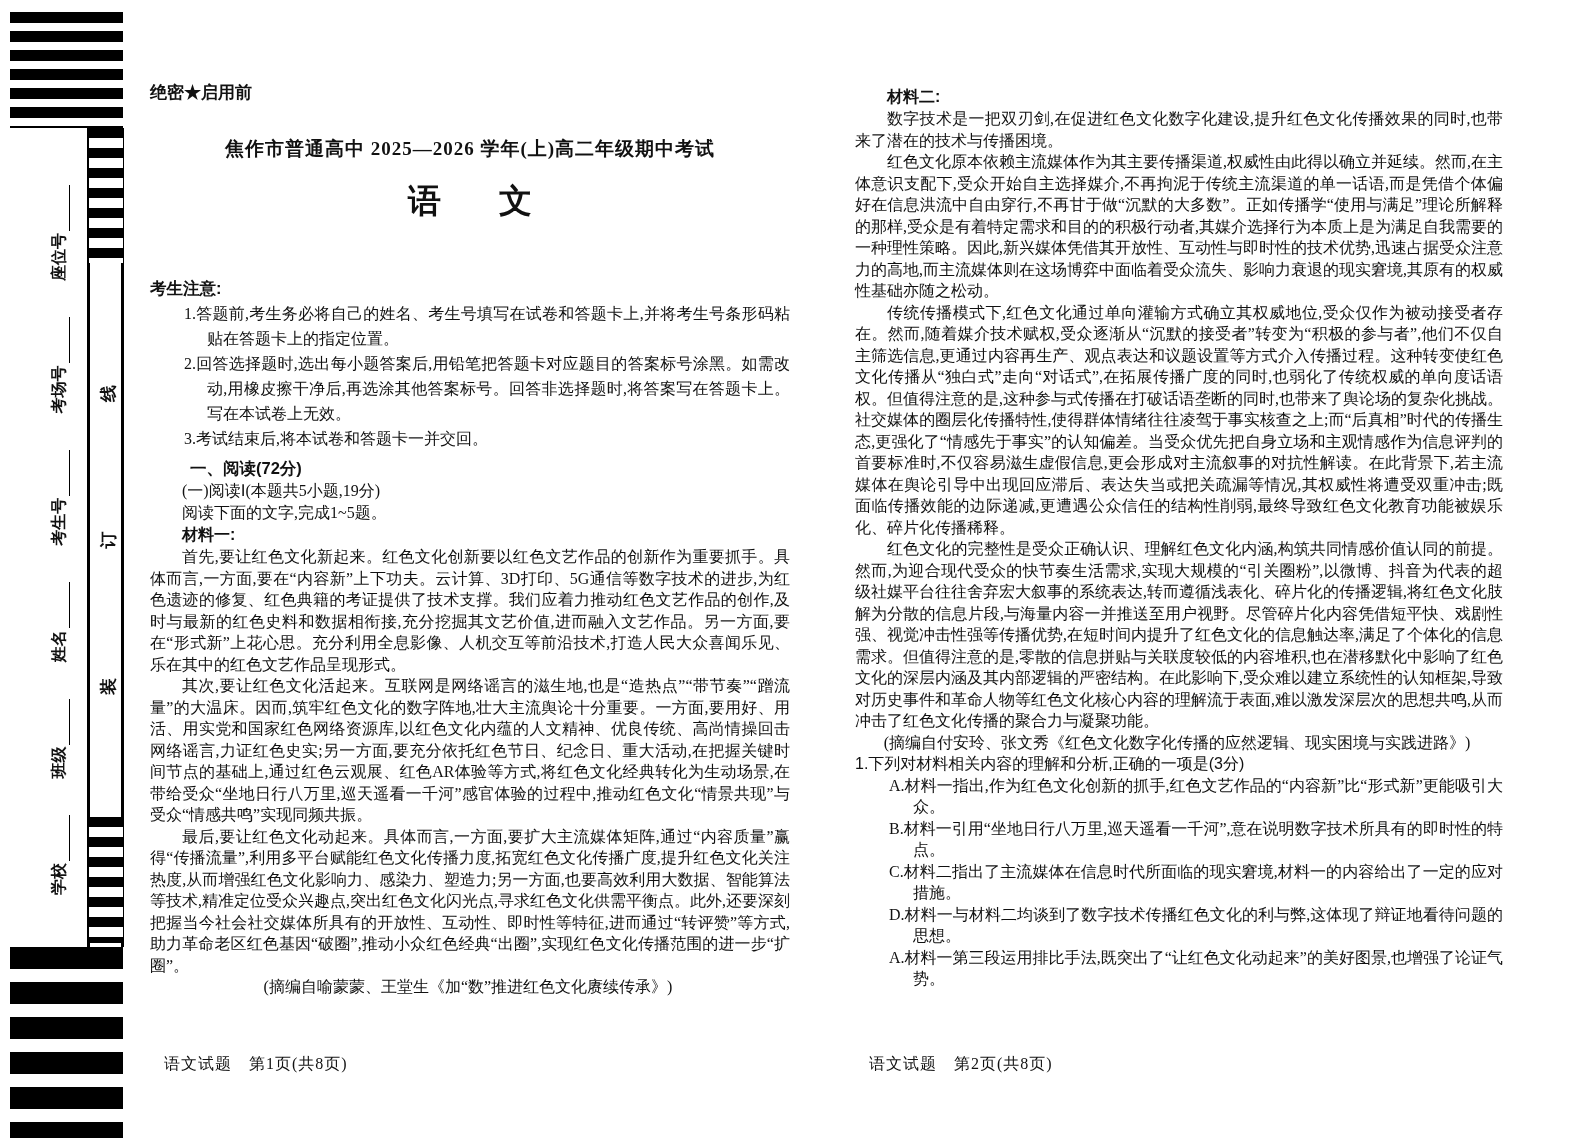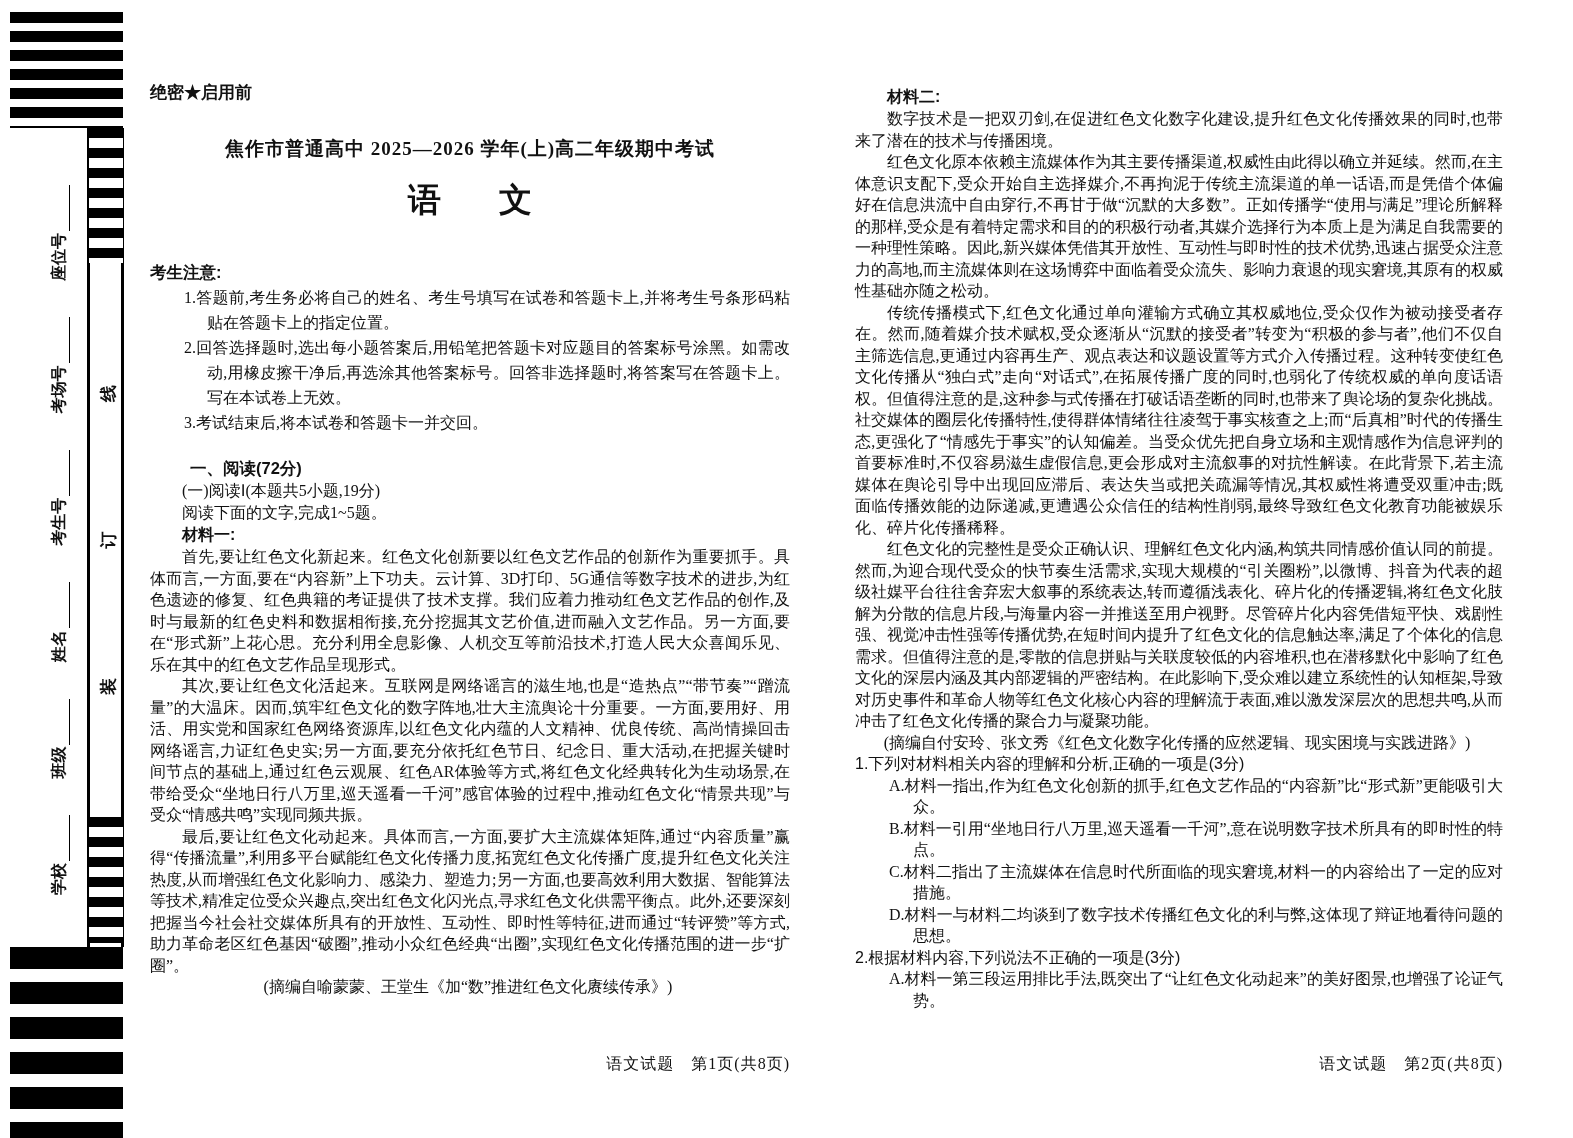--- a/index.html
+++ b/index.html
@@ -40,36 +40,36 @@
   }
   
   .page-col{position:absolute;top:0;font-size:16px;line-height:21.5px;}
   .page-left{left:150px;width:640px;}
   .page-right{left:855px;width:648px;}
   .secret{position:absolute;top:82px;left:0;font-family:"Liberation Sans",sans-serif;
     font-weight:700;font-size:17px;}
   .exam-title{position:absolute;top:138px;left:0;width:100%;text-align:center;
     font-weight:700;font-size:19px;letter-spacing:1px;}
   .subject{position:absolute;top:190px;left:0;width:100%;text-align:center;
-    font-family:Liberation Serif, serif;font-weight:700;font-size:33px;
+    font-family:Liberation Sans, sans-serif;font-weight:700;font-size:33px;
     letter-spacing:58px;padding-left:58px;box-sizing:border-box;}
   .notice-block{position:absolute;top:260px;left:0;width:100%;}
   .notice-heading{font-family:"Liberation Sans",sans-serif;font-weight:700;
-    font-size:16.5px;line-height:25px;}
+    font-size:16.5px;line-height:25px;margin-top:16px;}
   .notice-item{margin-left:34px;padding-left:23px;text-indent:-23px;
     line-height:25px;text-align:justify;}
   .reading-block{position:absolute;top:456px;left:0;width:100%;}
   .sec-heading{font-family:"Liberation Sans",sans-serif;font-weight:700;
     font-size:16.5px;line-height:24px;margin-left:40px;}
   .sub-line{line-height:22px;text-indent:2em;}
   .mat-label{font-family:"Liberation Sans",sans-serif;font-weight:700;
     font-size:16px;line-height:22px;text-indent:2em;}
   .para{text-indent:2em;text-align:justify;margin:0;}
   .attribution{text-align:center;line-height:21.5px;padding-right:4px;}
-  .footer{position:absolute;top:1053px;left:0;width:100%;text-align:right;
+  .footer{position:absolute;top:1053px;left:14px;width:100%;text-align:left;
     font-size:16px;letter-spacing:1px;}
   .material2-block{position:absolute;top:86px;left:0;width:100%;}
   .q-stem{font-family:"Liberation Sans",sans-serif;font-size:16px;
     line-height:21.5px;text-align:justify;}
   .q-option{padding-left:58px;text-indent:-24px;text-align:justify;line-height:21.5px;}
 </style>
 </head>
 <body>
 
 <div class="stripes-top"></div>
@@ -149,18 +149,17 @@
     <p class="para">红色文化原本依赖主流媒体作为其主要传播渠道,权威性由此得以确立并延续。然而,在主体意识支配下,受众开始自主选择媒介,不再拘泥于传统主流渠道的单一话语,而是凭借个体偏好在信息洪流中自由穿行,不再甘于做“沉默的大多数”。正如传播学“使用与满足”理论所解释的那样,受众是有着特定需求和目的的积极行动者,其媒介选择行为本质上是为满足自我需要的一种理性策略。因此,新兴媒体凭借其开放性、互动性与即时性的技术优势,迅速占据受众注意力的高地,而主流媒体则在这场博弈中面临着受众流失、影响力衰退的现实窘境,其原有的权威性基础亦随之松动。</p>
     <p class="para">传统传播模式下,红色文化通过单向灌输方式确立其权威地位,受众仅作为被动接受者存在。然而,随着媒介技术赋权,受众逐渐从“沉默的接受者”转变为“积极的参与者”,他们不仅自主筛选信息,更通过内容再生产、观点表达和议题设置等方式介入传播过程。这种转变使红色文化传播从“独白式”走向“对话式”,在拓展传播广度的同时,也弱化了传统权威的单向度话语权。但值得注意的是,这种参与式传播在打破话语垄断的同时,也带来了舆论场的复杂化挑战。社交媒体的圈层化传播特性,使得群体情绪往往凌驾于事实核查之上;而“后真相”时代的传播生态,更强化了“情感先于事实”的认知偏差。当受众优先把自身立场和主观情感作为信息评判的首要标准时,不仅容易滋生虚假信息,更会形成对主流叙事的对抗性解读。在此背景下,若主流媒体在舆论引导中出现回应滞后、表达失当或把关疏漏等情况,其权威性将遭受双重冲击;既面临传播效能的边际递减,更遭遇公众信任的结构性削弱,最终导致红色文化教育功能被娱乐化、碎片化传播稀释。</p>
     <p class="para">红色文化的完整性是受众正确认识、理解红色文化内涵,构筑共同情感价值认同的前提。然而,为迎合现代受众的快节奏生活需求,实现大规模的“引关圈粉”,以微博、抖音为代表的超级社媒平台往往舍弃宏大叙事的系统表达,转而遵循浅表化、碎片化的传播逻辑,将红色文化肢解为分散的信息片段,与海量内容一并推送至用户视野。尽管碎片化内容凭借短平快、戏剧性强、视觉冲击性强等传播优势,在短时间内提升了红色文化的信息触达率,满足了个体化的信息需求。但值得注意的是,零散的信息拼贴与关联度较低的内容堆积,也在潜移默化中影响了红色文化的深层内涵及其内部逻辑的严密结构。在此影响下,受众难以建立系统性的认知框架,导致对历史事件和革命人物等红色文化核心内容的理解流于表面,难以激发深层次的思想共鸣,从而冲击了红色文化传播的聚合力与凝聚功能。</p>
     <div class="attribution">(摘编自付安玲、张文秀《红色文化数字化传播的应然逻辑、现实困境与实践进路》)</div>
 
     <div class="q-stem">1.下列对材料相关内容的理解和分析,正确的一项是(3分)</div>
     <div class="q-option">A.材料一指出,作为红色文化创新的抓手,红色文艺作品的“内容新”比“形式新”更能吸引大众。</div>
     <div class="q-option">B.材料一引用“坐地日行八万里,巡天遥看一千河”,意在说明数字技术所具有的即时性的特点。</div>
     <div class="q-option">C.材料二指出了主流媒体在信息时代所面临的现实窘境,材料一的内容给出了一定的应对措施。</div>
     <div class="q-option">D.材料一与材料二均谈到了数字技术传播红色文化的利与弊,这体现了辩证地看待问题的思想。</div>
-    <div class="q-stem">2.根据材料内容,下列说法不正确的一项是(3分)</div>
     <div class="q-option">A.材料一第三段运用排比手法,既突出了“让红色文化动起来”的美好图景,也增强了论证气势。</div>
   </div>
 
   <div class="footer">语文试题　第2页(共8页)</div>
 </div>
 
 </body></html>

